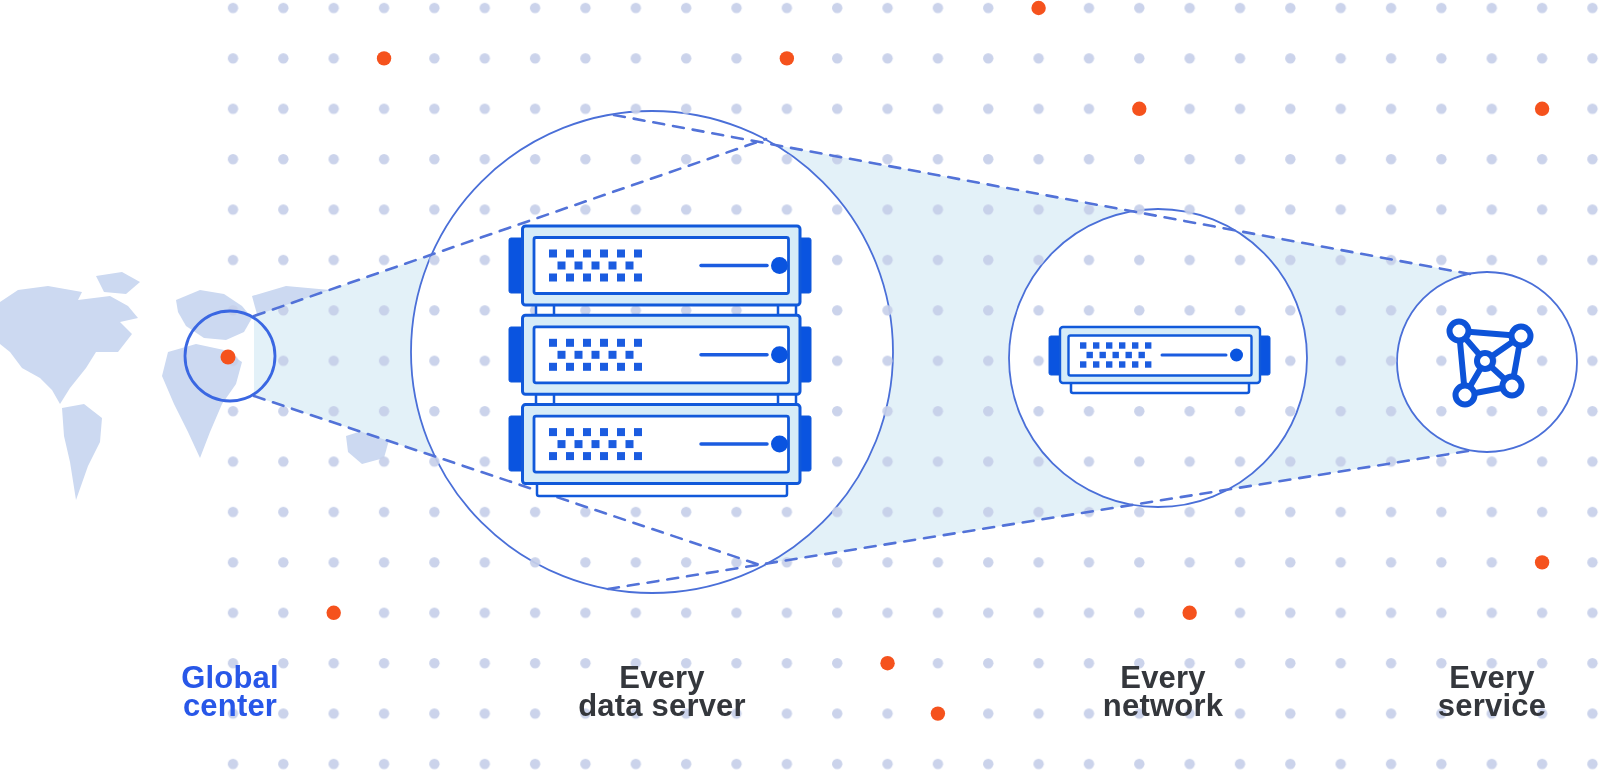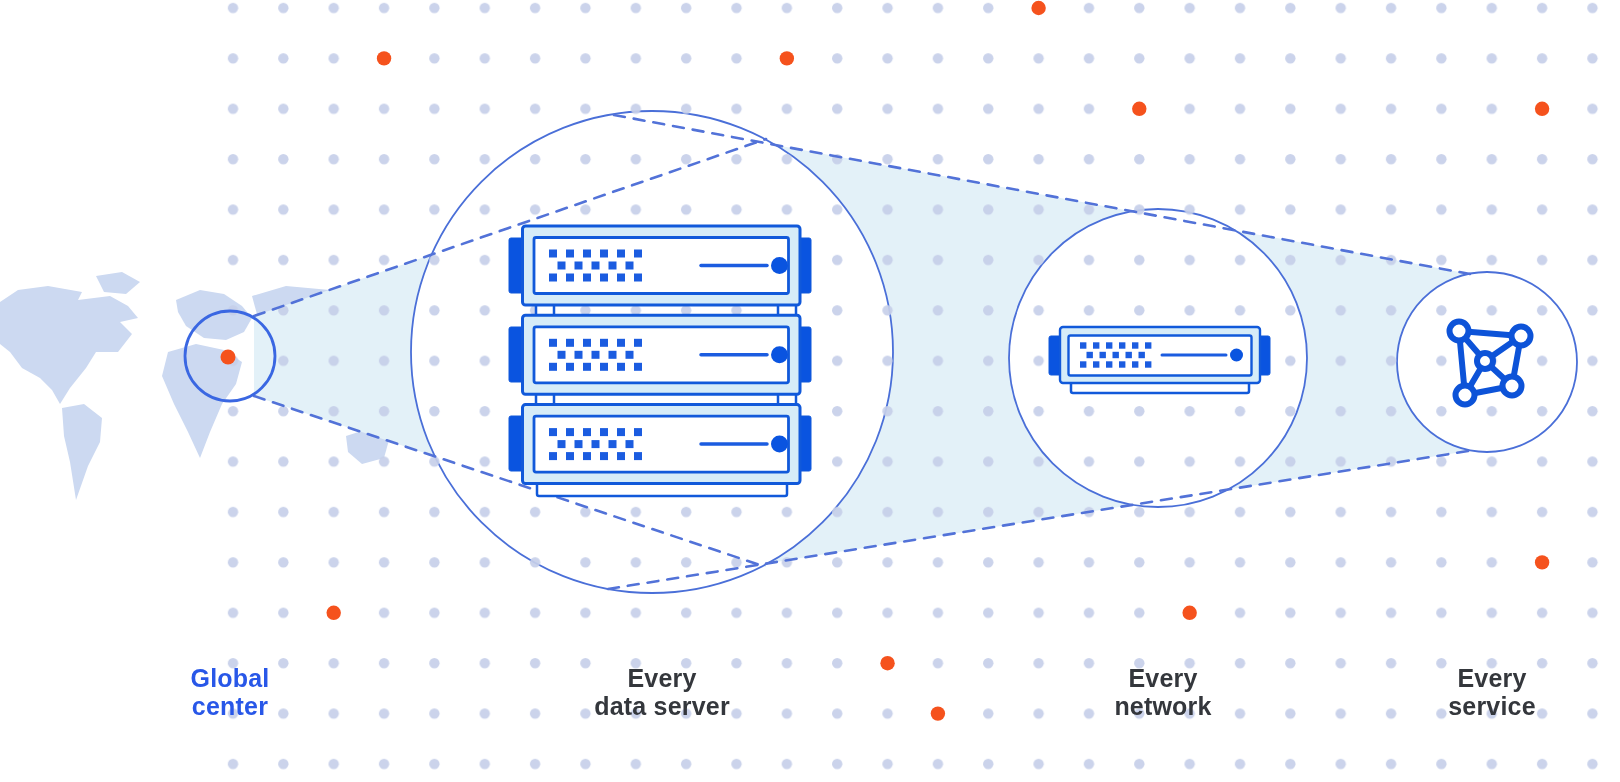--- a/index.html
+++ b/index.html
@@ -19,21 +19,21 @@
   .srv-body{fill:var(--server-fill);stroke:var(--server-border);stroke-width:3}
   .srv-inner{fill:#fff;stroke:var(--server-border);stroke-width:2.8}
   .srv-body.thin,.srv-inner.thin{stroke-width:2.4}
   .sq{fill:var(--matrix-blue)}
   .led{fill:var(--deep-blue)}
   .srv-line{stroke:var(--matrix-blue);stroke-width:3.5;stroke-linecap:round}
   .srv-line.thin{stroke-width:3}
   .mesh-line{stroke:var(--mesh-blue);stroke-width:6;stroke-linecap:round}
   .mesh-node{fill:#fff;stroke:var(--mesh-blue);stroke-width:6}
   .caption{position:absolute;top:664px;transform:translateX(-50%);text-align:center;
-           font-size:25px;font-weight:700;line-height:28px;letter-spacing:.2px;
+           font-size:31px;font-weight:700;line-height:28px;letter-spacing:.2px;
            color:var(--label-dark);white-space:nowrap}
   .caption.blue{color:var(--label-blue)}
   .caption span{display:block}
 </style>
 </head>
 <body>
 
 <div class="stage">
 
   <svg width="1620" height="782" viewBox="0 0 1620 782">

